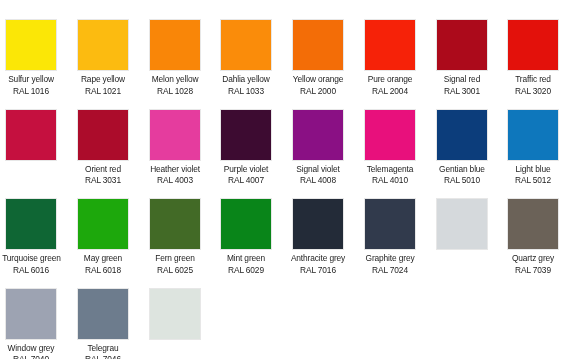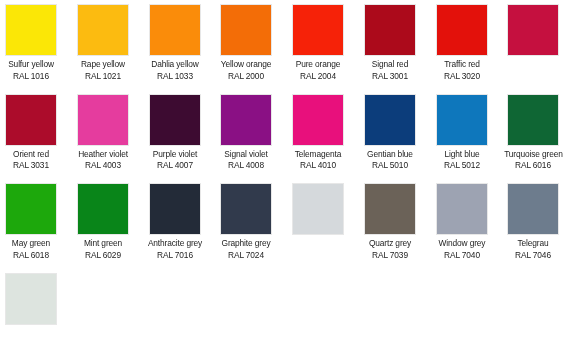--- a/index.html
+++ b/index.html
@@ -27,21 +27,21 @@
     width: 574px;
     height: 359px;
     display: grid;
     grid-template-columns: repeat(8, 71.75px);
     grid-template-rows: 89.5px 89.5px 89.5px 89.5px;
     box-sizing: border-box;
   }
   .cell {
     position: relative;
     box-sizing: border-box;
-    padding-top: 4px;
+    padding-top: 19px;
   }
   .chip {
     width: 52px;
     height: 52px;
     margin-left: 5px;
     border: 1px solid #e7e7e7;
     box-sizing: border-box;
     background: #ffffff;
   }
   .label {
@@ -82,20 +82,27 @@
         </div>
       </div>
       <div class="cell">
         <div class="chip" style="background: rgb(252, 187, 16);"></div>
         <div class="label">
           <span class="name">Rape yellow</span>
           <span class="code">RAL 1021</span>
         </div>
       </div>
       <div class="cell">
+        <div class="chip" style="background: rgb(249, 134, 8);"></div>
+        <div class="label">
+          <span class="name">Melon yellow</span>
+          <span class="code">RAL 1028</span>
+        </div>
+      </div>
+      <div class="cell">
         <div class="chip" style="background: rgb(250, 140, 10);"></div>
         <div class="label">
           <span class="name">Dahlia yellow</span>
           <span class="code">RAL 1033</span>
         </div>
       </div>
       <div class="cell">
         <div class="chip" style="background: rgb(243, 109, 7);"></div>
         <div class="label">
           <span class="name">Yellow orange</span>
@@ -180,20 +187,27 @@
         <div class="label">
           <span class="name">Turquoise green</span>
           <span class="code">RAL 6016</span>
         </div>
       </div>
       <div class="cell">
         <div class="chip" style="background: rgb(29, 168, 12);"></div>
         <div class="label">
           <span class="name">May green</span>
           <span class="code">RAL 6018</span>
+        </div>
+      </div>
+      <div class="cell">
+        <div class="chip" style="background: rgb(66, 106, 38);"></div>
+        <div class="label">
+          <span class="name">Fern green</span>
+          <span class="code">RAL 6025</span>
         </div>
       </div>
       <div class="cell">
         <div class="chip" style="background: rgb(9, 133, 25);"></div>
         <div class="label">
           <span class="name">Mint green</span>
           <span class="code">RAL 6029</span>
         </div>
       </div>
       <div class="cell">

